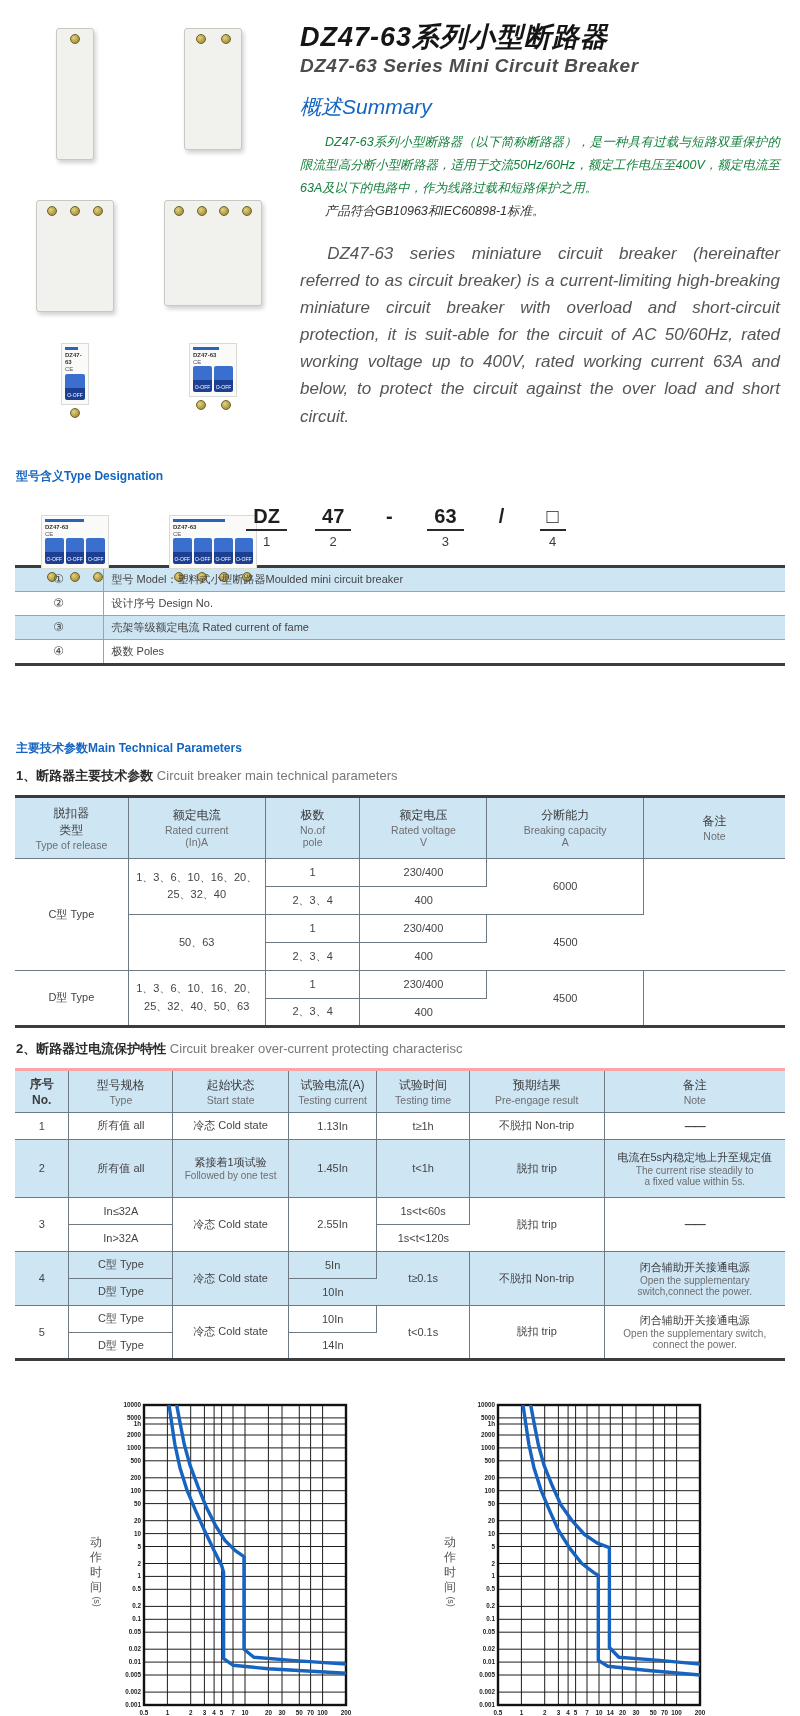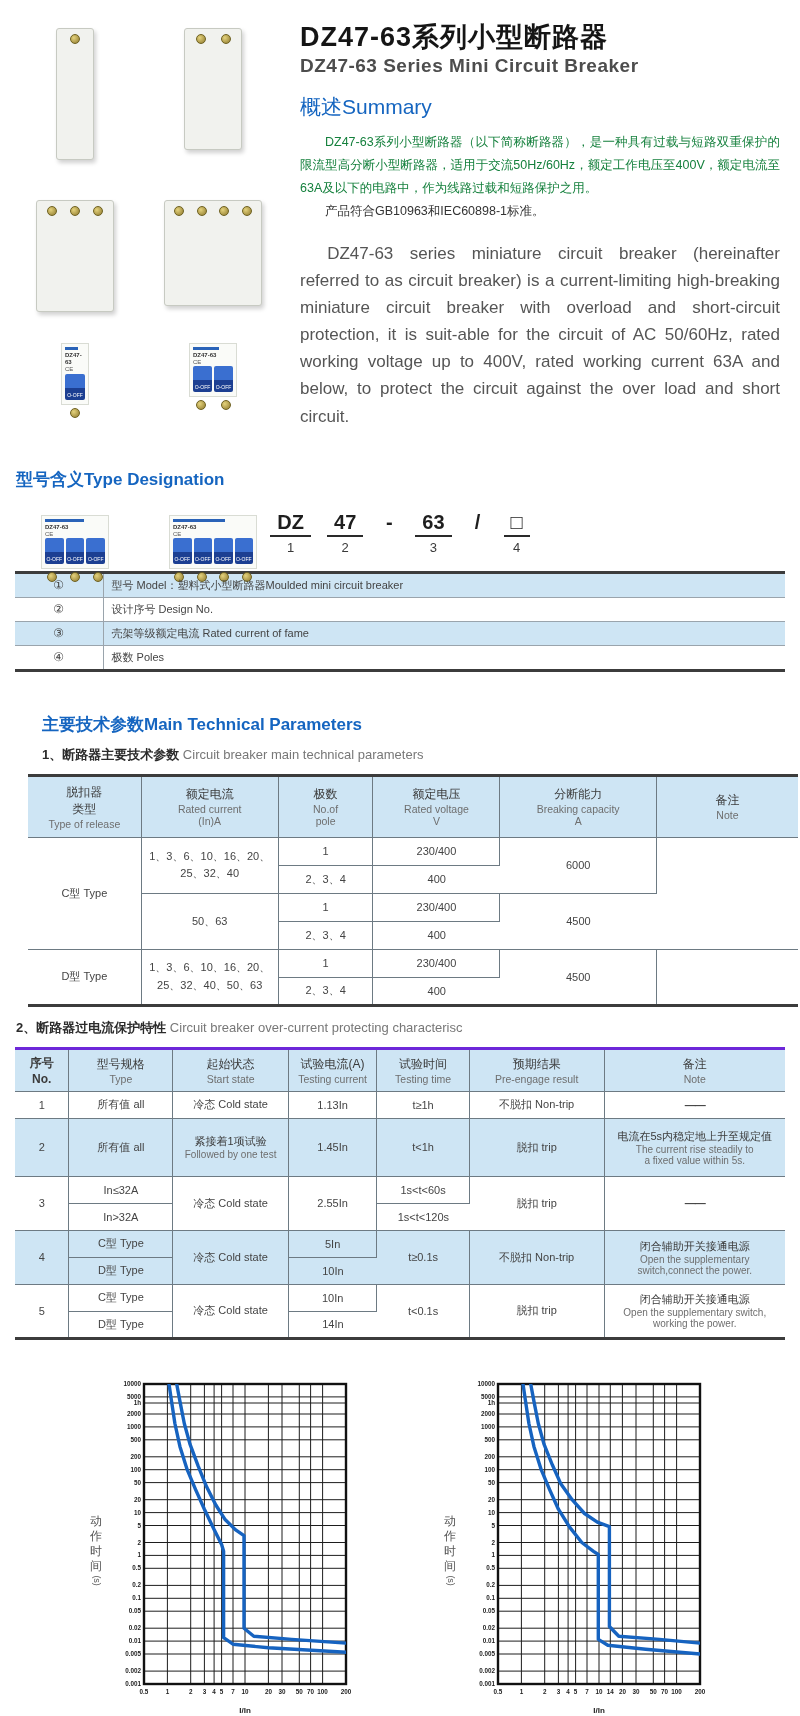--- a/index.html
+++ b/index.html
@@ -16,62 +16,62 @@
   .b-screwrow.bottom { padding:1px 3px 5px; margin-top:auto; }
   .screw { width:10px; height:10px; border-radius:50%; background:radial-gradient(circle at 35% 35%, #e4d27c, #8f7a2e); border:1px solid #6e6120; }
   .b-face { margin:2px 4px; background:#fafbf8; border:1px solid #d9dcd4; padding:3px 3px 4px; display:flex; flex-direction:column; flex:1; }
   .b-brand { height:3px; background:#2a63b8; width:65%; margin-bottom:2px; }
   .b-label { font-size:6px; font-weight:bold; color:#333; line-height:1.2; }
   .b-ce { font-size:6px; color:#555; line-height:1.2; }
   .b-toggles { display:flex; gap:2px; margin-top:auto; }
   .toggle { flex:1; height:26px; border-radius:2px; background:linear-gradient(#3a6fd0 55%, #1c3f92 55%); display:flex; align-items:flex-end; justify-content:center; }
   .toggle span { color:#fff; font-size:5px; padding-bottom:2px; }
 
-  .intro-col { flex:1; padding:6px 6px 0 12px; }
+  .intro-col { flex:1; padding:6px 6px 0 12px;font-style:italic; }
   .doc-title { font-size:27px; font-weight:bold; color:#151515; letter-spacing:1px; line-height:1.15; }
   .doc-subtitle { font-size:19px; font-weight:bold; color:#4d4d4d; letter-spacing:.5px; margin-top:2px; }
   .summary-heading { font-size:21px; color:#1565c0; margin-top:16px; }
   .para-cn { font-size:12.5px; color:#15803d; line-height:1.85; text-indent:2em; margin-top:10px; text-align:justify; }
   .para-cn2 { font-size:12.5px; color:#333; line-height:1.85; text-indent:2em; text-align:justify; }
   .para-en { font-size:17px; color:#555; line-height:1.6; text-indent:1.6em; text-align:justify; margin-top:16px; }
   .para-en2 { font-size:11.5px; color:#555; line-height:1.6; text-indent:1.6em; }
 
   
-  .sec-heading { font-size:17px; font-weight:bold; color:#1565c0; margin-left:16px; }
+  .sec-heading { font-size:12px; font-weight:bold; color:#1565c0; margin-left:16px; }
   .sub-heading { font-size:13px; margin-left:16px; margin-top:10px; }
   .sub-heading .cn { font-weight:bold; color:#2b2b2b; }
   .sub-heading .en { color:#777; font-weight:normal; }
 
   
   .sec-designation { margin-top:38px; }
   .formula { display:flex; justify-content:center; gap:16px; margin-top:20px; }
-  .fseg { text-align:center; }
+  .fseg { text-align:center;margin-left:12px; }
   .fseg .ftext { font-size:20px; font-weight:bold; color:#1e1e1e; display:block; min-width:20px; }
   .fseg.underlined .ftext { border-bottom:2px solid #2a2a2a; padding:0 7px 1px; }
   .fseg .fnum { font-size:13px; color:#3a3a3a; display:block; margin-top:3px; }
   .designation-table { width:770px; margin:16px auto 0; border-collapse:collapse; border-top:3px solid #3c3c3c; border-bottom:3px solid #3c3c3c; }
   .designation-table td { font-size:11px; color:#444; padding:4px 8px; border-top:1px solid #9aa4ac; }
   .designation-table tr:first-child td { border-top:none; }
   .designation-table td.dnum { width:88px; text-align:center; border-right:1px solid #9aa4ac; font-size:12px; }
   .row-blue { background:#cee5f4; }
   .row-white { background:#ffffff; }
 
   
-  .sec-tech { margin-top:41px;padding-left:26px; }
+  .sec-tech { margin-top:74px; }
   .tech-table { width:770px; margin:10px auto 0; border-collapse:collapse; border-top:3px solid #3c3c3c; border-bottom:3px solid #3c3c3c; font-size:11px; color:#444; text-align:center; }
   .tech-table th { background:#cee5f4; font-weight:normal; padding:6px 4px; border-right:1px solid #6d7a83; height:62px; vertical-align:middle; }
   .tech-table th:last-child, .tech-table td:last-child { border-right:none; }
   .tech-table td { border-right:1px solid #6d7a83; border-top:1px solid #6d7a83; padding:4px 6px; height:28px; vertical-align:middle; }
   .hl1 { font-size:12px; color:#3b3b3b; display:block; }
   .hl2 { font-size:10.5px; color:#6e6e6e; display:block; }
   .cell-lines { line-height:1.6; }
 
   
   .sec-over { margin-top:12px; }
-  .over-table { width:770px; margin:10px auto 0; border-collapse:collapse; border-top:3px solid #6d28d9; border-bottom:3px solid #3c3c3c; font-size:11px; color:#444; text-align:center; }
+  .over-table { width:770px; margin:10px auto 0; border-collapse:collapse; border-top:3px solid #fca5a5; border-bottom:3px solid #3c3c3c; font-size:11px; color:#444; text-align:center; }
   .over-table th { background:#cee5f4; font-weight:normal; padding:5px 3px; border-right:1px solid #6d7a83; height:42px; vertical-align:middle; }
   .over-table th:last-child, .over-table td:last-child { border-right:none; }
   .over-table td { border-right:1px solid #6d7a83; border-top:1px solid #6d7a83; padding:3px 5px; height:27px; vertical-align:middle; }
   .note-l1 { display:block; font-size:11px; color:#3b3b3b; }
   .note-l2 { display:block; font-size:10px; color:#6e6e6e; }
   .dash { letter-spacing:-1px; font-weight:bold; }
 
   
   .sec-curves { margin-top:36px; padding-bottom:30px; }
   .charts-row { display:flex; justify-content:center; gap:88px; margin-top:28px; }
@@ -431,21 +431,21 @@
       <tr class="row-white">
         <td rowspan="2">5</td>
         <td>C型 Type</td>
         <td rowspan="2">冷态 Cold state</td>
         <td>10In</td>
         <td rowspan="2">t&lt;0.1s</td>
         <td rowspan="2">脱扣 trip</td>
         <td rowspan="2">
               <span class="note-l1">闭合辅助开关接通电源</span>
               <span class="note-l2">Open the supplementary switch,</span>
-              <span class="note-l2">working the power.</span>
+              <span class="note-l2">connect the power.</span>
             </td>
       </tr>
       <tr class="row-white">
         <td>D型 Type</td>
         <td>14In</td>
       </tr>
     </tbody>
       </table>
   </div>
 

